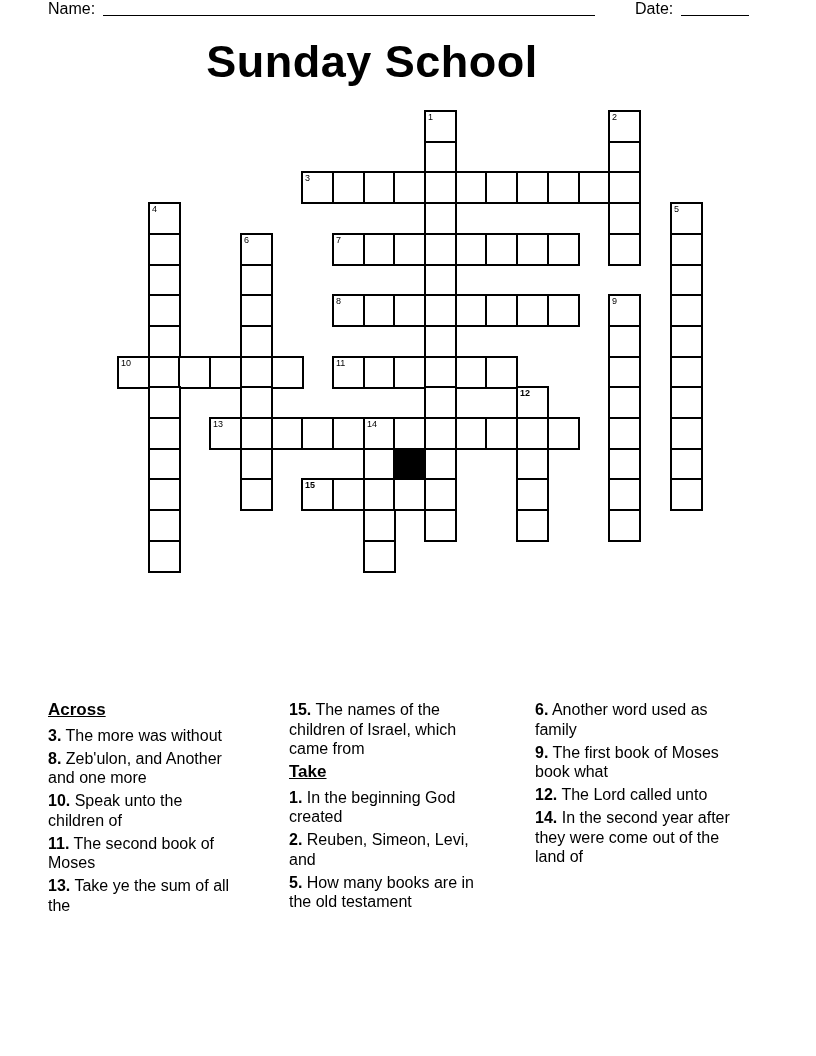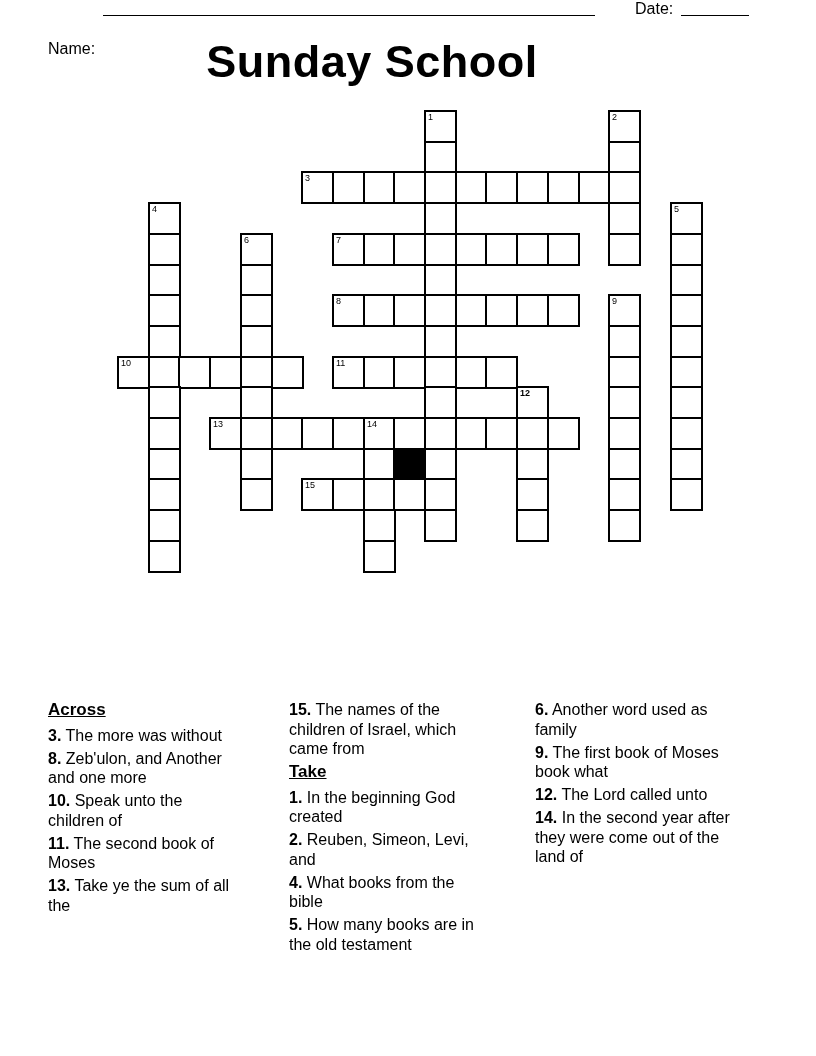--- a/index.html
+++ b/index.html
@@ -3,21 +3,21 @@
 <meta charset="utf-8">
 <style>
   html,body{margin:0;padding:0;}
   body{
     width:816px;height:1056px;position:relative;background:#ffffff;
     font-family:"Liberation Sans", sans-serif;color:#000;
     overflow:hidden;
   }
   
   .topbar{position:absolute;top:0;left:0;width:816px;height:20px;}
-  .name-label{position:absolute;left:48px;top:0;font-size:16px;margin-top:40px;}
+  .name-label{position:absolute;left:48px;top:0;font-size:16px;}
   .name-line{position:absolute;left:103px;top:1px;width:492px;height:14px;border-bottom:1.5px solid #000;}
   .date-label{position:absolute;left:635px;top:0;font-size:16px;}
   .date-line{position:absolute;left:681px;top:1px;width:68px;height:14px;border-bottom:1.5px solid #000;}
   
   .title{
     position:absolute;top:36px;left:0;width:744px;text-align:center;
     font-size:45px;font-weight:600;letter-spacing:0.5px;
   }
   
   .grid{position:absolute;left:0;top:0;}
@@ -174,21 +174,21 @@
     <div class="cell" style="left: 148px; top: 448px;"></div>
     <div class="cell" style="left: 240px; top: 448px;"></div>
     <div class="cell" style="left: 363px; top: 448px;"></div>
     <div class="cell black" style="left: 393px; top: 448px;"></div>
     <div class="cell" style="left: 424px; top: 448px;"></div>
     <div class="cell" style="left: 516px; top: 448px;"></div>
     <div class="cell" style="left: 608px; top: 448px;"></div>
     <div class="cell" style="left: 670px; top: 448px;"></div>
     <div class="cell" style="left: 148px; top: 478px;"></div>
     <div class="cell" style="left: 240px; top: 478px;"></div>
-    <div class="cell" style="left: 301px; top: 478px;">
+    <div class="cell" style="left: 301px; top: 478px; font-weight: bold;">
       <span class="num">15</span>
     </div>
     <div class="cell" style="left: 332px; top: 478px;"></div>
     <div class="cell" style="left: 363px; top: 478px;"></div>
     <div class="cell" style="left: 393px; top: 478px;"></div>
     <div class="cell" style="left: 424px; top: 478px;"></div>
     <div class="cell" style="left: 516px; top: 478px;"></div>
     <div class="cell" style="left: 608px; top: 478px;"></div>
     <div class="cell" style="left: 670px; top: 478px;"></div>
     <div class="cell" style="left: 148px; top: 509px;"></div>
@@ -211,21 +211,20 @@
     </div>
 </div>
 <div class="clue-col" id="col2">
   <div id="col2-clues-a">
       <p class="clue"><b>15.</b><span> The names of the children of Israel, which came from</span></p>
     </div>
   <div class="clue-head">Take</div>
   <div id="col2-clues-b">
       <p class="clue"><b>1.</b><span> In the beginning God created</span></p>
       <p class="clue"><b>2.</b><span> Reuben, Simeon, Levi, and</span></p>
-      <p class="clue"><b>4.</b><span> What books from the bible</span></p>
       <p class="clue"><b>5.</b><span> How many books are in the old testament</span></p>
     </div>
 </div>
 <div class="clue-col" id="col3">
   <div id="col3-clues">
       <p class="clue"><b>6.</b><span> Another word used as family</span></p>
       <p class="clue"><b>9.</b><span> The first book of Moses book what</span></p>
       <p class="clue"><b>12.</b><span> The Lord called unto</span></p>
       <p class="clue"><b>14.</b><span> In the second year after they were come out of the land of</span></p>
     </div>

